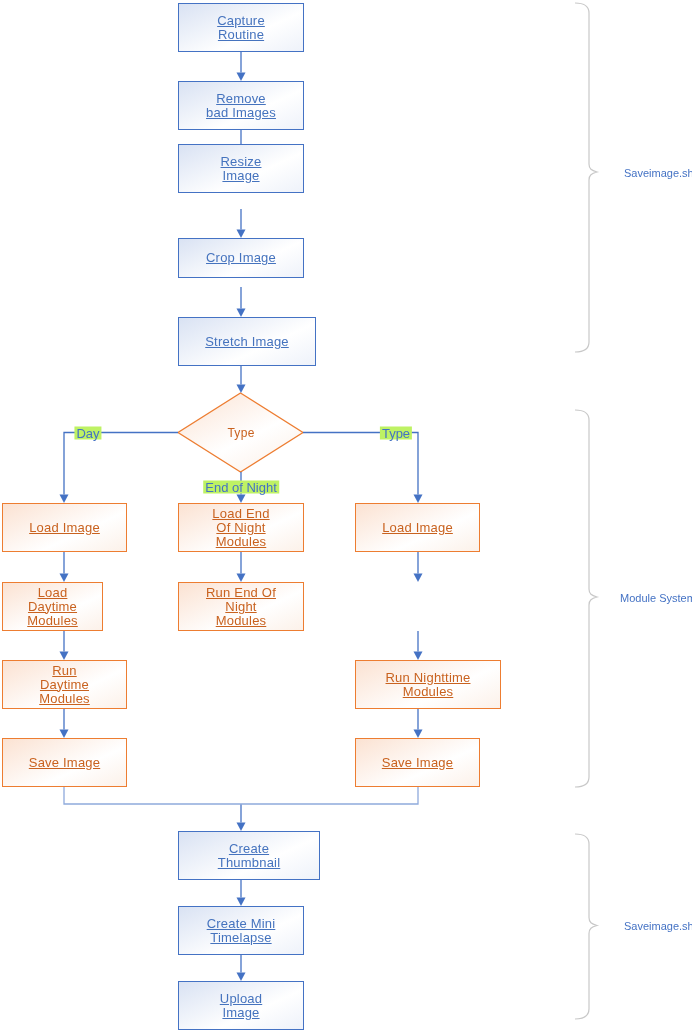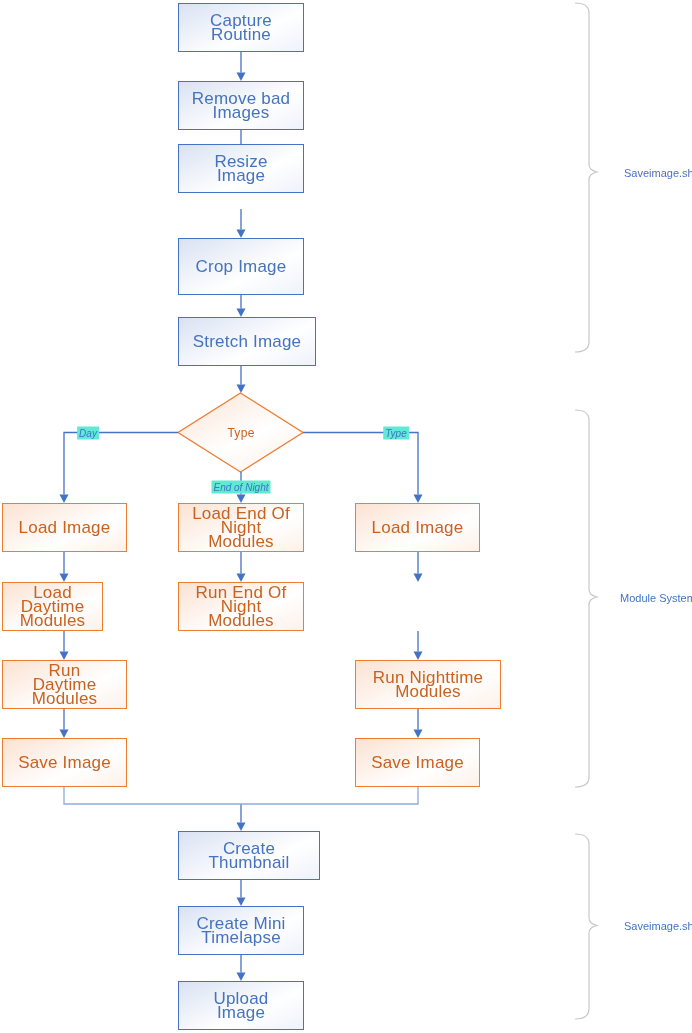--- a/index.html
+++ b/index.html
@@ -4,42 +4,43 @@
 <style>
   html,body { margin:0; padding:0; background:#ffffff; }
   .canvas {
     position:relative; width:692px; height:1033px; background:#ffffff;
     font-family:"Liberation Sans", sans-serif; overflow:hidden;
   }
   svg.layer { position:absolute; left:0; top:0; width:692px; height:1033px; }
   .node {
     position:absolute; box-sizing:border-box;
     display:flex; align-items:center; justify-content:center;
-    text-align:center; font-size:17px; line-height:14px; letter-spacing:0.2px;
-    padding:0 12px;
+    text-align:center; font-size:13px; line-height:14px; letter-spacing:0.2px;
+    padding:0 25px;
+    text-decoration:underline;
   }
   .node.blue {
     border:1.3px solid #4472C4;
     background:linear-gradient(155deg, #d9e2f3 0%, #ffffff 62%, #eef2fa 100%);
     color:#4573BE;
   }
   .node.orange {
     border:1.3px solid #ED7D31;
     background:linear-gradient(155deg, #fbe2d2 0%, #ffffff 62%, #fcf1e9 100%);
     color:#C9621F;
   }
   .diamond-label {
     position:absolute; left:178px; top:393px; width:126px; height:79px;
     display:flex; align-items:center; justify-content:center;
     color:#C9621F; font-size:12px; letter-spacing:0.3px;
   }
   .edge-label {
     position:absolute; transform:translate(-50%,-50%);
-    background:#5eead4; color:#4472C4; font-size:10px;
-    padding:0 2px; white-space:nowrap; line-height:13px;font-style:italic;
+    background:#bef264; color:#4472C4; font-size:13px;
+    padding:0 2px; white-space:nowrap; line-height:13px;
   }
   .brace-label {
     position:absolute; transform:translateY(-50%);
     color:#4472C4; font-size:11px; white-space:nowrap; line-height:13px;
   }
 </style>
 </head>
 <body>
 
 <div class="canvas">
@@ -102,21 +103,21 @@
     <g stroke="#C8C8C8" stroke-width="1.2" fill="none">
       <path d="M575,3 C584,3 589,5.5 589,13 L589,164 C589,169 591.5,170.5 597,172 C591.5,173.5 589,175 589,180 L589,342 C589,349.5 584,352 575,352"></path>
       <path d="M575,410 C584,410 589,412.5 589,420 L589,589 C589,594 591.5,595.5 597,597 C591.5,598.5 589,600 589,605 L589,777 C589,784.5 584,787 575,787"></path>
       <path d="M575,834 C584,834 589,836.5 589,844 L589,917.5 C589,922.5 591.5,924 597,925.5 C591.5,927 589,928.5 589,933.5 L589,1009 C589,1016.5 584,1019 575,1019"></path>
     </g>
   </svg>
 
   <div class="node blue" style="left:178px;top:3px;width:126px;height:49px">Capture Routine</div>
   <div class="node blue" style="left:178px;top:81px;width:126px;height:49px">Remove bad Images</div>
   <div class="node blue" style="left:178px;top:144px;width:126px;height:49px">Resize Image</div>
-  <div class="node blue" style="left:178px;top:238px;width:126px;height:57px">Crop Image</div>
+  <div class="node blue" style="left:178px;top:238px;width:126px;height:40px">Crop Image</div>
   <div class="node blue" style="left:178px;top:317px;width:138px;height:49px">Stretch Image</div>
 
   <div class="diamond-label">Type</div>
 
   <div class="node orange" style="left:2px;top:503px;width:125px;height:49px">Load Image</div>
   <div class="node orange" style="left:2px;top:582px;width:101px;height:49px">Load Daytime Modules</div>
   <div class="node orange" style="left:2px;top:660px;width:125px;height:49px">Run Daytime Modules</div>
   <div class="node orange" style="left:2px;top:738px;width:125px;height:49px">Save Image</div>
 
   <div class="node orange" style="left:178px;top:503px;width:126px;height:49px">Load End Of Night Modules</div>

